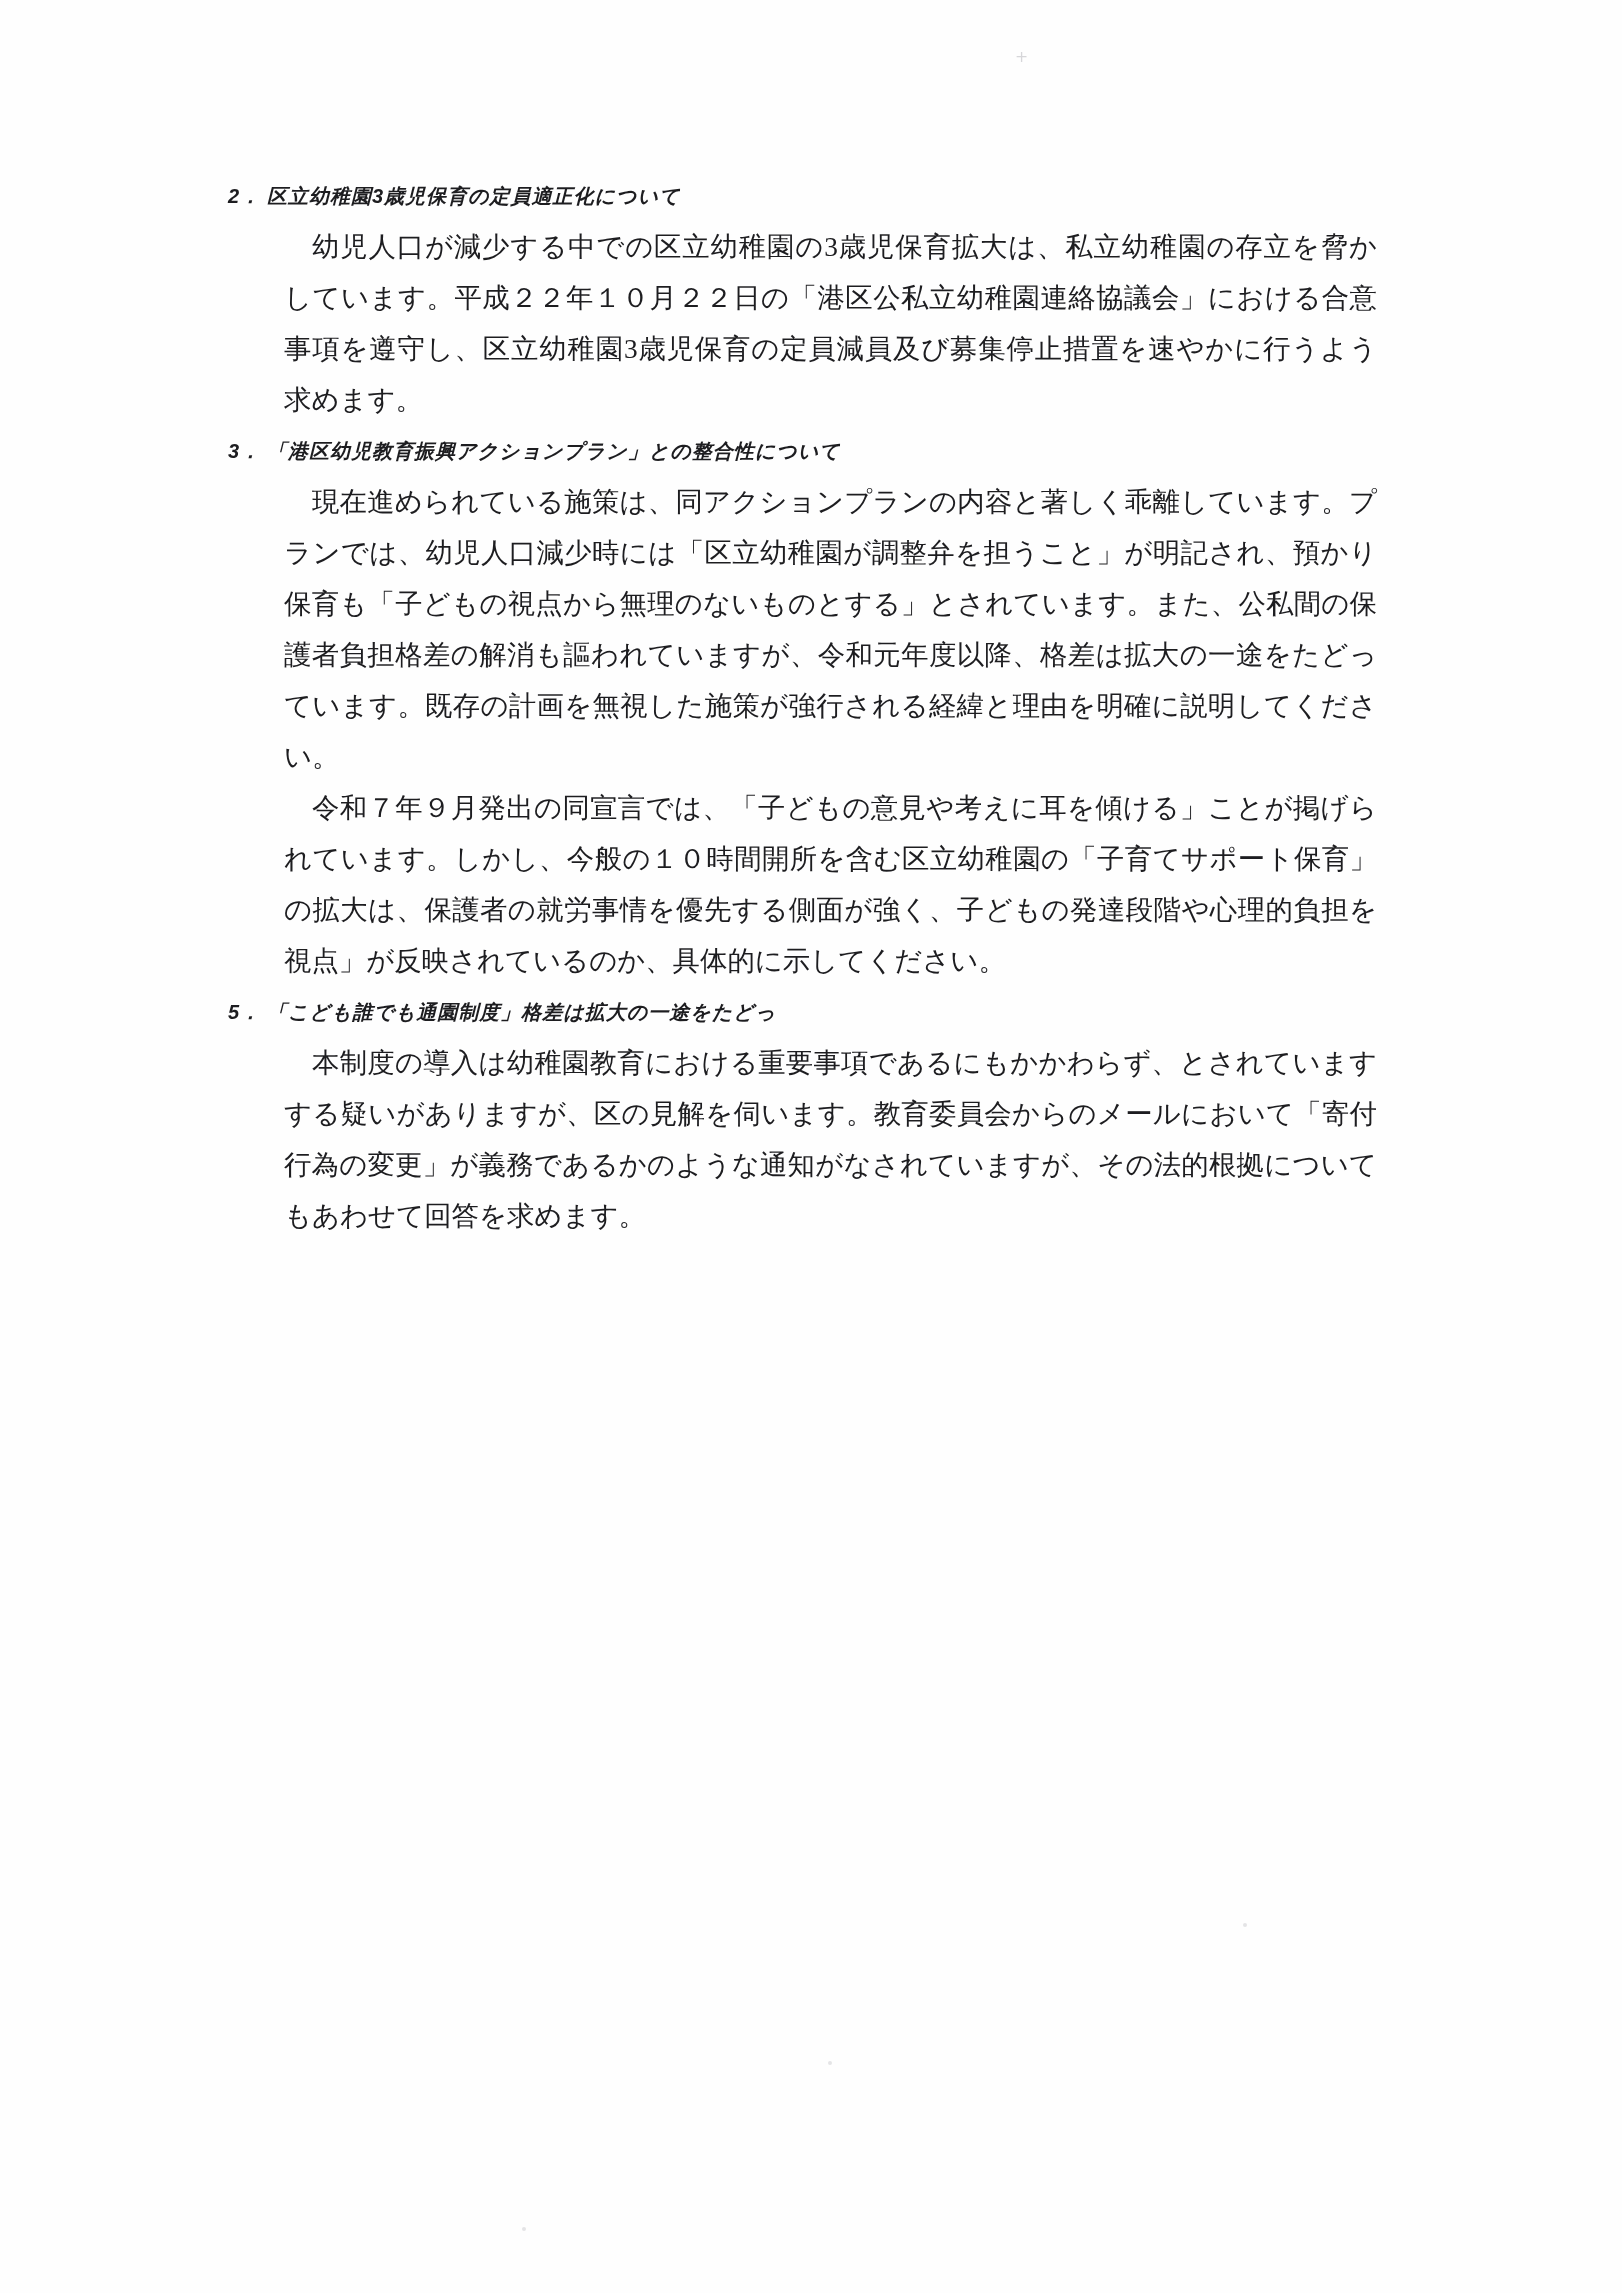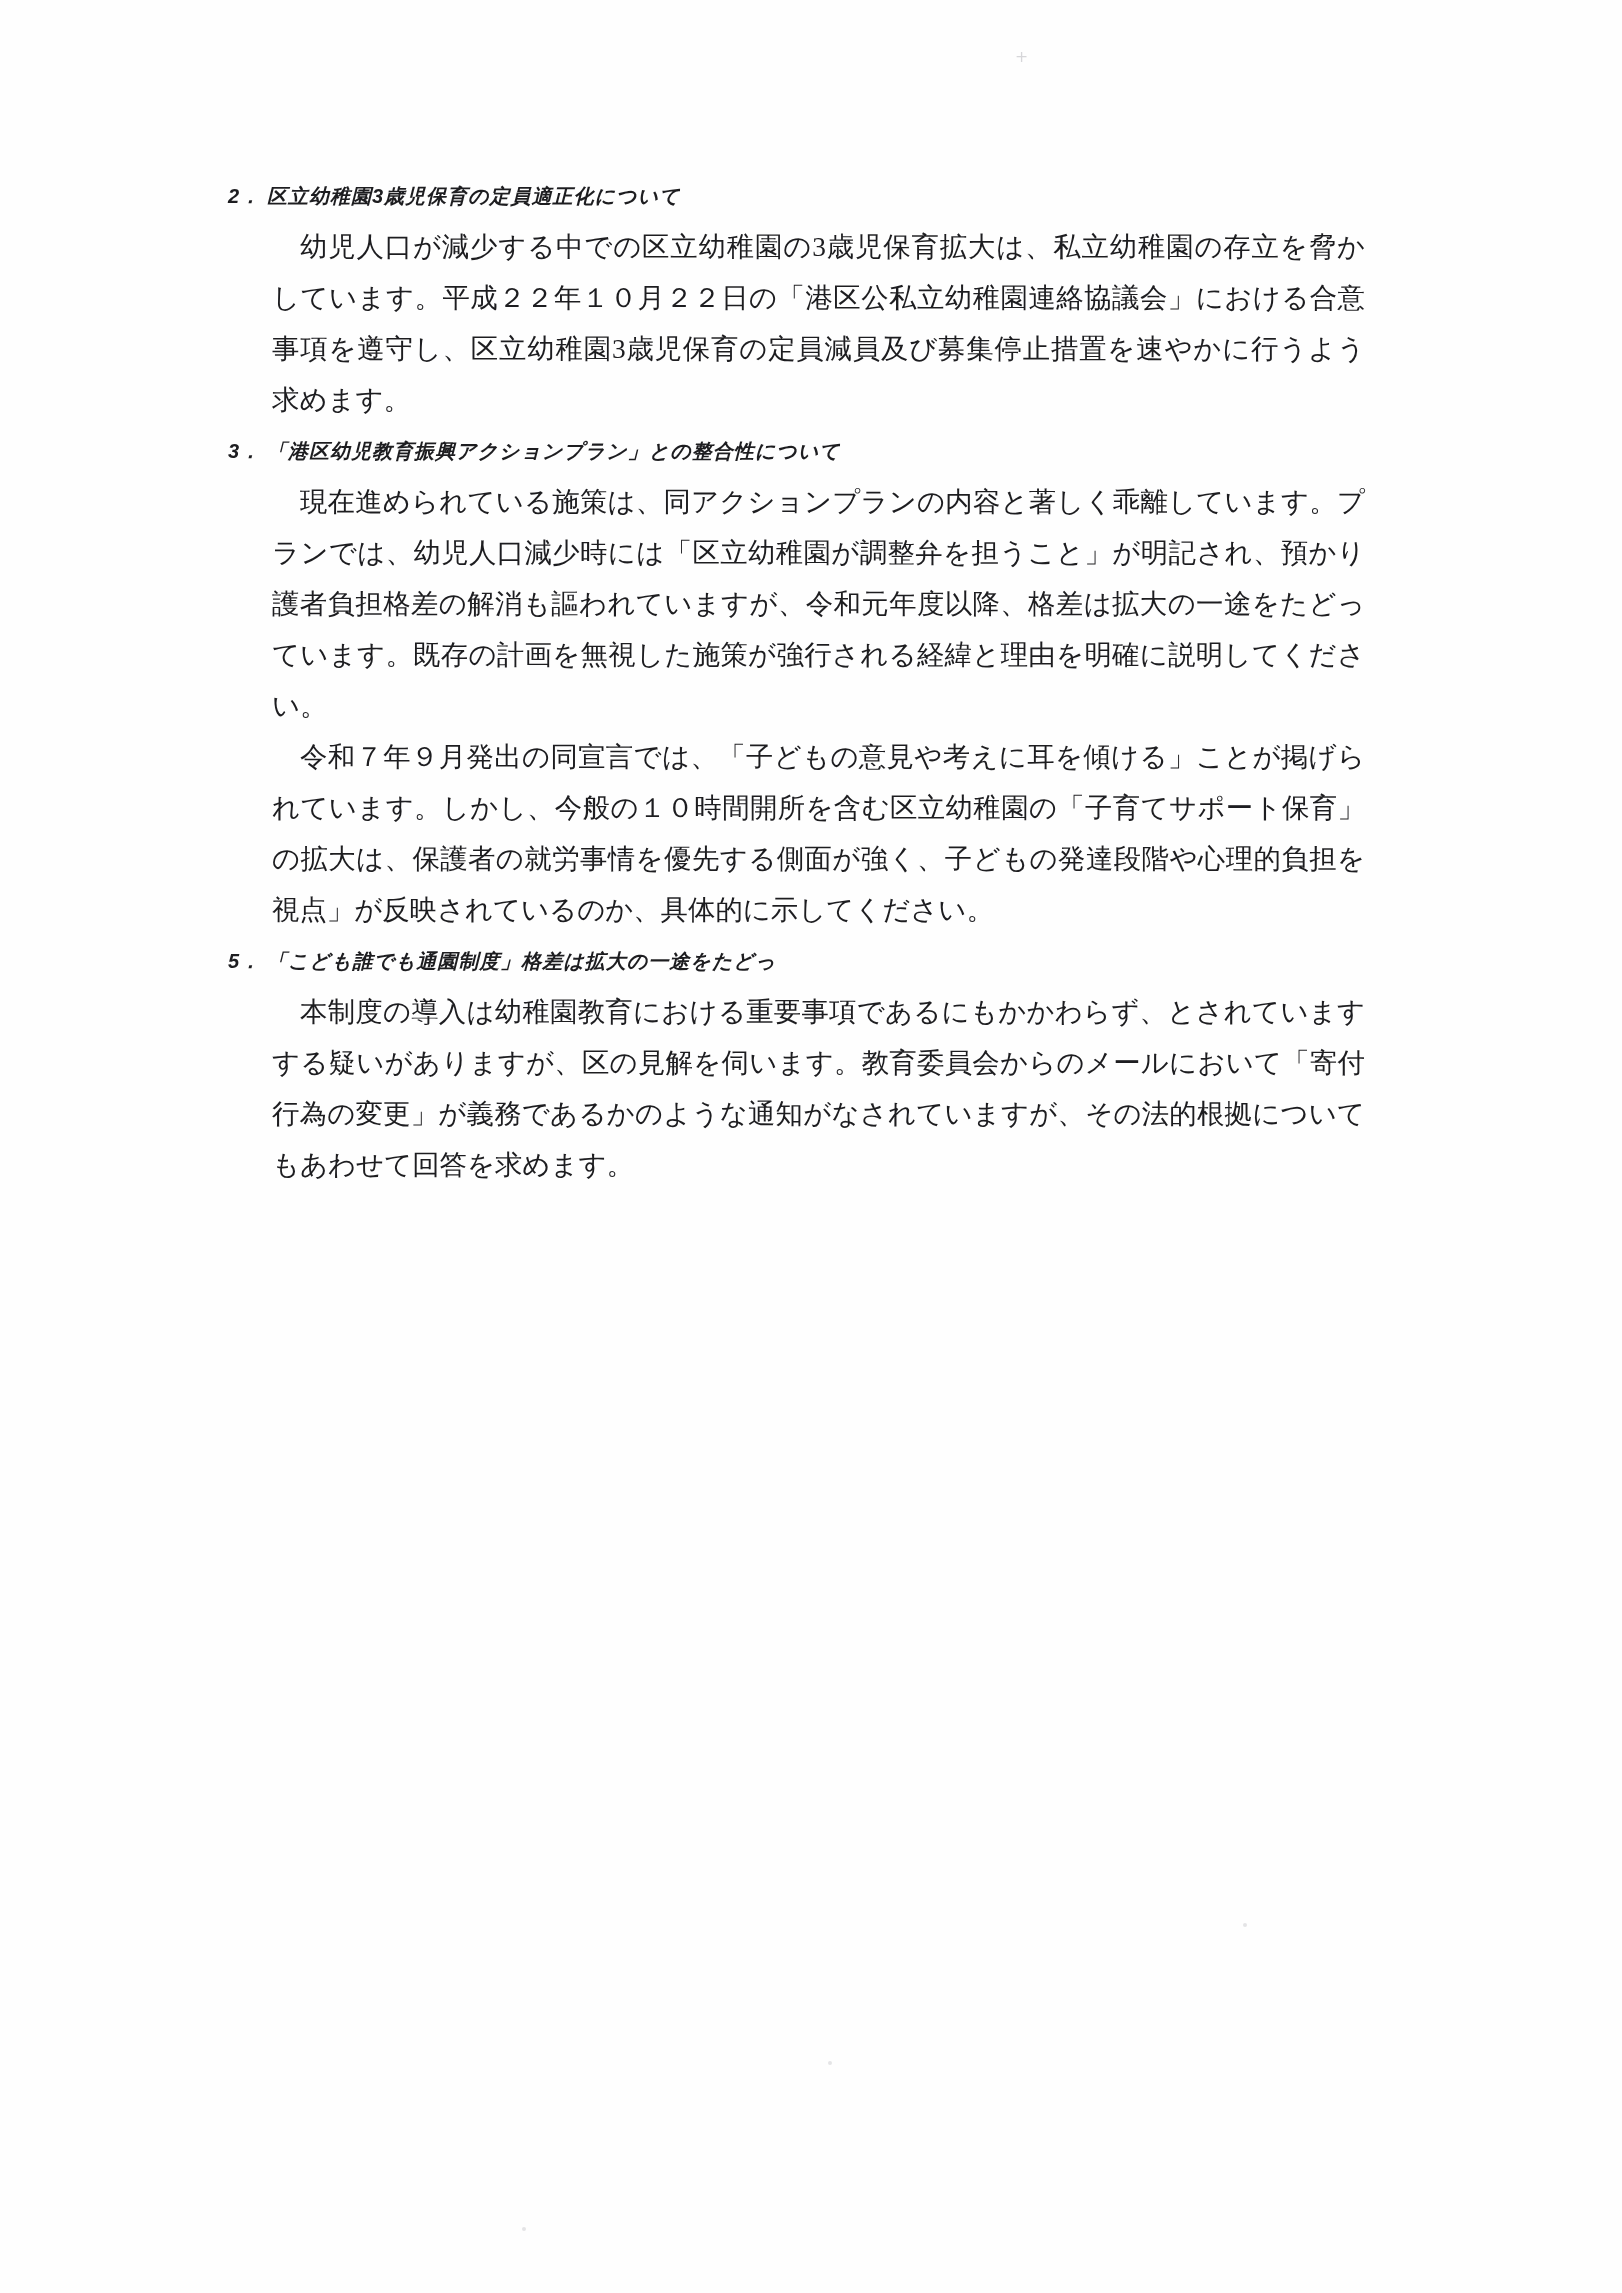--- a/index.html
+++ b/index.html
@@ -35,21 +35,21 @@
     white-space: nowrap;
     font-style: italic;
   }
   .heading .num {
     display: inline-block;
     width: 39px;
     font-weight: 700;
   }
 
   .body-line {
-    margin-left: 44px;
+    margin-left: 56px;
     width: 1093px;
     font-family: "Liberation Serif", "DejaVu Serif", serif;
     font-size: 27.4px;
     text-align: justify;
     text-align-last: justify;
     text-justify: inter-character;
     white-space: nowrap;
   }
   .body-line.first { text-indent: 28px; }
   .body-line.last  { text-align-last: left; }
@@ -88,20 +88,21 @@
     <div class="line body-line first">幼児人口が減少する中での区立幼稚園の3歳児保育拡大は、私立幼稚園の存立を脅か</div>
     <div class="line body-line">しています。平成２２年１０月２２日の「港区公私立幼稚園連絡協議会」における合意</div>
     <div class="line body-line">事項を遵守し、区立幼稚園3歳児保育の定員減員及び募集停止措置を速やかに行うよう</div>
     <div class="line body-line last">求めます。</div>
 
     <div class="line heading">
       <span class="num">3．</span><span>「港区幼児教育振興アクションプラン」との整合性について</span>
     </div>
     <div class="line body-line first">現在進められている施策は、同アクションプランの内容と著しく乖離しています。プ</div>
     <div class="line body-line">ランでは、幼児人口減少時には「区立幼稚園が調整弁を担うこと」が明記され、預かり</div>
+    <div class="line body-line">保育も「子どもの視点から無理のないものとする」とされています。また、公私間の保</div>
     <div class="line body-line">護者負担格差の解消も謳われていますが、令和元年度以降、格差は拡大の一途をたどっ</div>
     <div class="line body-line">ています。既存の計画を無視した施策が強行される経緯と理由を明確に説明してくださ</div>
     <div class="line body-line last">い。</div>
 
     <div class="line body-line first">令和７年９月発出の同宣言では、「子どもの意見や考えに耳を傾ける」ことが掲げら</div>
     <div class="line body-line">れています。しかし、今般の１０時間開所を含む区立幼稚園の「子育てサポート保育」</div>
     <div class="line body-line">の拡大は、保護者の就労事情を優先する側面が強く、子どもの発達段階や心理的負担を</div>
     <div class="line body-line last">視点」が反映されているのか、具体的に示してください。</div>
 
     <div class="line heading">

